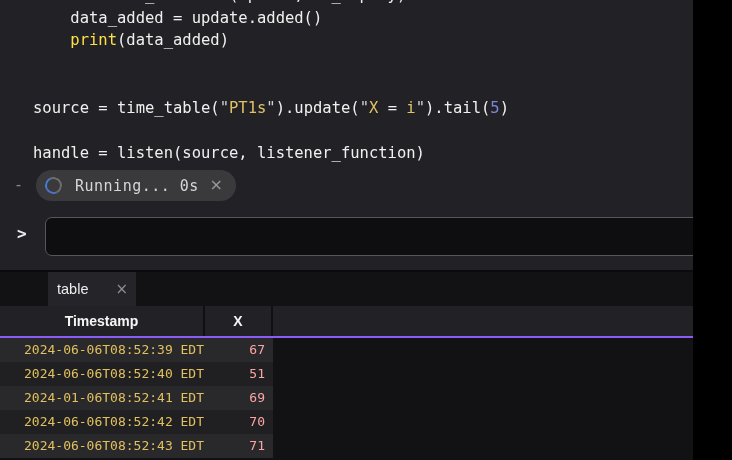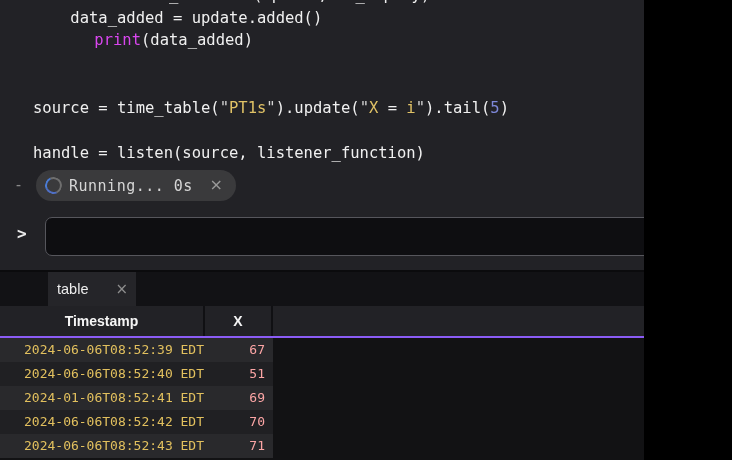--- a/index.html
+++ b/index.html
@@ -1,40 +1,40 @@
 <!DOCTYPE html>
 <html><head>
 <meta charset="utf-8">
 <style>
   html,body{margin:0;padding:0;background:#000;}
   .root{
-    position:relative;width:644px;height:460px;overflow:hidden;
+    position:relative;width:693px;height:460px;overflow:hidden;
     background:#222226;font-family:"DejaVu Sans Mono",monospace;
   }
   
   .console{position:absolute;top:0;left:0;width:100%;height:270px;overflow:hidden;background:#222226;}
   .code{position:absolute;top:-16px;left:33px;right:0;font-size:15.5px;line-height:22.5px;color:#f0f0f0;}
   .code-line{white-space:pre;height:22.5px;}
-  .c-kw{color:#d946ef;margin-left:24px;}
+  .c-kw{color:#fde047;}
   .c-str{color:#e0c266;}
   .c-q{color:#d2d2d2;}
   .c-num{color:#7d87d8;}
   
   .badge-row{position:absolute;top:170px;left:0;width:100%;height:32px;}
   .collapse-toggle{position:absolute;left:14px;top:0;height:32px;line-height:30px;color:#8a8a8a;font-size:15px;cursor:pointer;}
   .pill{
     position:absolute;left:36px;top:0;width:200px;height:31px;background:#3a3a3c;
     border-radius:16px;display:flex;align-items:center;
   }
   .spinner{
     width:17px;height:17px;border-radius:50%;margin-left:9px;flex:0 0 auto;
     border:2px solid #6e6e6e;border-left-color:#4a7bd4;border-bottom-color:#4f6fc4;
     transform:rotate(20deg);box-sizing:border-box;
   }
-  .pill-label{margin-left:7px;font-size:15px;color:#d6d6d6;letter-spacing:0.5px;}
+  .pill-label{margin-left:13px;font-size:15px;color:#d6d6d6;letter-spacing:0.5px;}
   .pill-close{position:absolute;right:10px;top:0;height:31px;line-height:29px;color:#9a9a9a;font-size:16px;
     font-family:"DejaVu Sans",sans-serif;cursor:pointer;padding:0 3px;}
   
   .prompt{position:absolute;left:17px;top:224px;font-size:16px;font-weight:bold;color:#ececec;}
   .input-box{
     position:absolute;left:45px;right:-16px;top:217px;height:39px;
     background:#0e0e11;border:1px solid #56565c;border-radius:7px;box-sizing:border-box;
   }
   .input-box input{
     width:100%;height:100%;background:transparent;border:none;outline:none;

